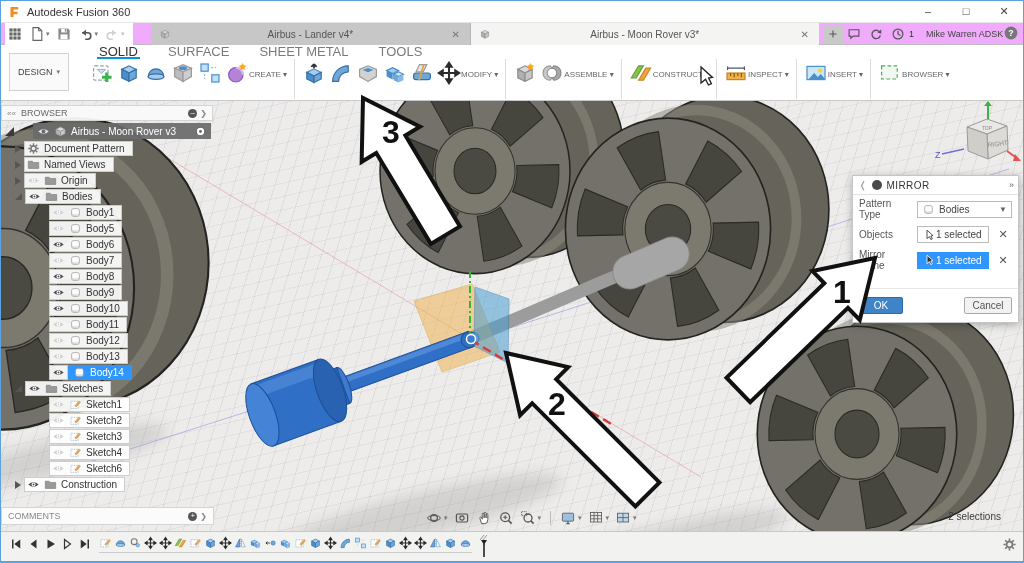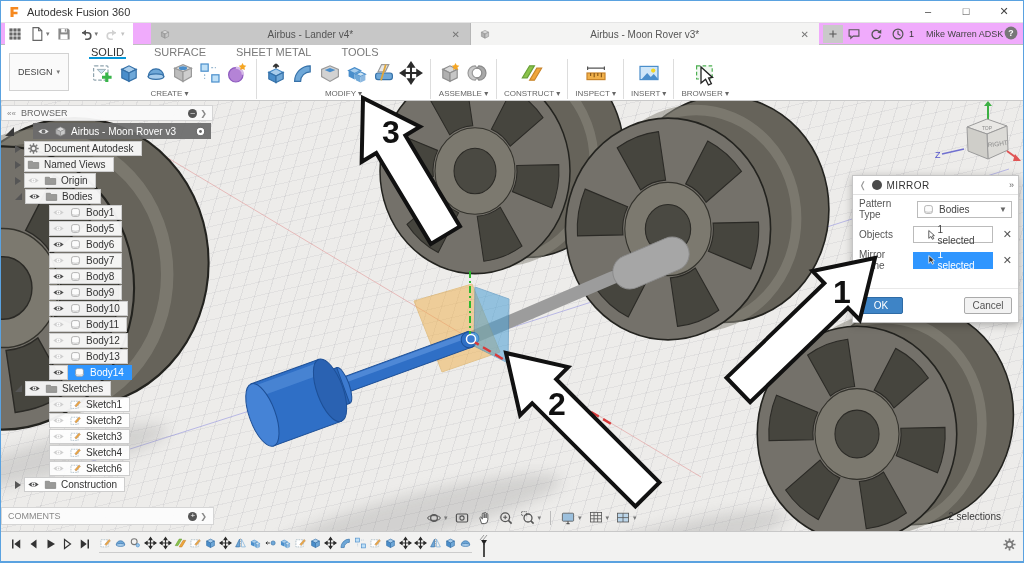--- a/index.html
+++ b/index.html
@@ -19,25 +19,25 @@
 .doc-tab .tab-x{color:#777;font-size:10px;padding:0 2px}
 .tab-inactive{left:150px;width:320px;background:#c7c7c7;border-right:1px solid #b5b5b5}
 .tab-active{left:470px;width:348px;background:#f4f4f3}
 .newtab{position:absolute;left:822px;top:2px;width:20px;height:18px;background:#c9c9c9;display:flex;align-items:center;justify-content:center}
 .strip-icons{position:absolute;left:846px;top:0;height:22px;display:flex;align-items:center;gap:8px}
 .user-name{position:absolute;left:925px;top:0;height:20px;line-height:22px;font-size:9px;color:#444}
 .help-btn{position:absolute;right:4px;top:2px}
 .notif-count{font-size:9px;color:#333;margin-left:-4px}
 .toolbar{height:56px;background:#fff;position:relative;border-bottom:1px solid #c9c9c9}
 .design-btn{position:absolute;left:8px;top:8px;width:60px;height:38px;border:1px solid #d2d2d2;background:#fafafa;font-size:9px;color:#444;display:flex;align-items:center;justify-content:center;gap:3px}
-.ribbon-tabs{position:absolute;left:88px;top:1px;height:13px;display:flex;gap:26px;font-size:11px;color:#7a7a7a}
+.ribbon-tabs{position:absolute;left:96px;top:1px;height:13px;display:flex;gap:26px;font-size:13px;color:#7a7a7a}
 .r-tab{padding:0 2px;line-height:12px}
 .r-tab.active{color:#333;border-bottom:2px solid #0696d7}
 #ribbon-groups{position:absolute;left:84px;top:14px;display:flex;align-items:flex-start}
-.tb-group{display:flex;flex-direction:column;align-items:center;padding:0 5px}
+.tb-group{display:flex;flex-direction:row;align-items:center;padding:0 5px}
 .tb-icons{display:flex;gap:3px;height:28px;align-items:center}
 .tb-icon{width:24px;height:24px;display:inline-flex}
 .tb-label{font-size:8px;color:#666;margin-top:2px;white-space:nowrap}
 .tb-sep{width:1px;height:40px;background:#ddd;margin:0 2px}
 .viewport{position:absolute;left:0;top:100px;width:1024px;height:430px;overflow:hidden;background-color:#edecea;
  background-image:repeating-linear-gradient(107deg,rgba(125,125,138,.13) 0 1px,transparent 1px 13px),
  repeating-linear-gradient(167deg,rgba(125,125,138,.10) 0 1px,transparent 1px 13px)}
 .scene{position:absolute;left:0;top:0;width:1024px;height:430px}
 .browser-header{position:absolute;left:0;top:4px;width:212px;height:16px;background:rgba(250,250,250,.95);border:1px solid #d5d5d5;display:flex;align-items:center;font-size:9px;color:#666;padding:0 5px;gap:5px;z-index:10}
 .bh-right{margin-left:auto;display:flex;align-items:center;gap:3px}
@@ -61,21 +61,21 @@
 .dlg-title{height:19px;display:flex;align-items:center;border-bottom:1px solid #e2e2e2;padding:0 6px;gap:5px}
 .dlg-title .t{font-size:10px;color:#333;letter-spacing:.4px;flex:1}
 .dlg-grip{color:#999;font-size:9px}
 .dlg-dot{width:10px;height:10px;border-radius:50%;background:#4a4a4a}
 .dlg-chevs{color:#666;font-size:9px;letter-spacing:-2px}
 .dlg-row{display:flex;align-items:center;padding:3px 6px;gap:4px}
 .dlg-label{width:54px;color:#555}
 .dd{flex:1;height:17px;border:1px solid #bbb;background:#fff;display:flex;align-items:center;padding:0 4px;gap:4px}
 .dd .dv{flex:1}
 .dd .da{color:#666;font-size:8px}
-.sel-chip{height:17px;border:1px solid #bbb;background:#fff;display:flex;align-items:center;padding:0 12px;min-width:64px}
+.sel-chip{height:17px;border:1px solid #bbb;background:#fff;display:flex;align-items:center;padding:0 6px;min-width:64px}
 .sel-chip.blue{background:#2f96ff;border-color:#2f96ff;color:#fff}
 .xicon{color:#555;font-size:11px;margin-left:6px}
 .dlg-btns{display:flex;justify-content:space-between;gap:6px;padding:8px 6px 8px;border-top:1px solid #e8e8e8;margin-top:14px}
 .btn-ok{width:44px;height:17px;background:#3e84c6;color:#fff;border:1px solid #2e6ba6;border-radius:2px;font-size:10px;text-align:center;line-height:16px}
 .btn-cancel{width:48px;height:17px;background:#f2f2f2;color:#555;border:1px solid #aaa;border-radius:2px;font-size:10px;text-align:center;line-height:16px}
 .comments-bar{position:absolute;left:0;top:406px;width:213px;height:18px;background:rgba(252,252,252,.95);border:1px solid #d5d5d5;display:flex;align-items:center;font-size:9px;color:#888;padding:0 6px;gap:5px;z-index:10}
 .navbar{position:absolute;left:424px;top:407px;height:20px;display:flex;align-items:center;gap:4px;z-index:10}
 .nv-item{display:inline-flex;align-items:center;gap:1px;padding:0 1px}
 .nv-sep{width:1px;height:14px;background:#bbb;margin:0 4px}
 .status-text{position:absolute;right:24px;top:410px;font-size:10px;color:#3a3a3a;z-index:5}
@@ -531,21 +531,21 @@
         <span class="tri closed"></span>
         <span class="chip">
           <span class="ticon ic">
             <svg viewBox="0 0 20 20">
               <g stroke="#787878" stroke-width="2.2">
                 <path d="M10 2 v3 M10 15 v3 M2 10 h3 M15 10 h3 M4.3 4.3 l2.1 2.1 M13.6 13.6 l2.1 2.1 M15.7 4.3 l-2.1 2.1 M6.4 13.6 l-2.1 2.1"></path>
               </g>
               <circle cx="10" cy="10" r="4" fill="none" stroke="#787878" stroke-width="2.4"></circle>
             </svg>
           </span>
-          <span class="tlabel">Document Autodesk</span>
+          <span class="tlabel">Document Pattern</span>
         </span>
       </div>
       <div class="tree-row">
         <span class="tri closed"></span>
         <span class="chip">
           <span class="ticon ic">
             <svg viewBox="0 0 20 20">
               <path d="M2 5 h6 l2 2 h8 v9 H2 Z" fill="#9a9a98" stroke="#7c7c7a"></path>
             </svg>
           </span>

